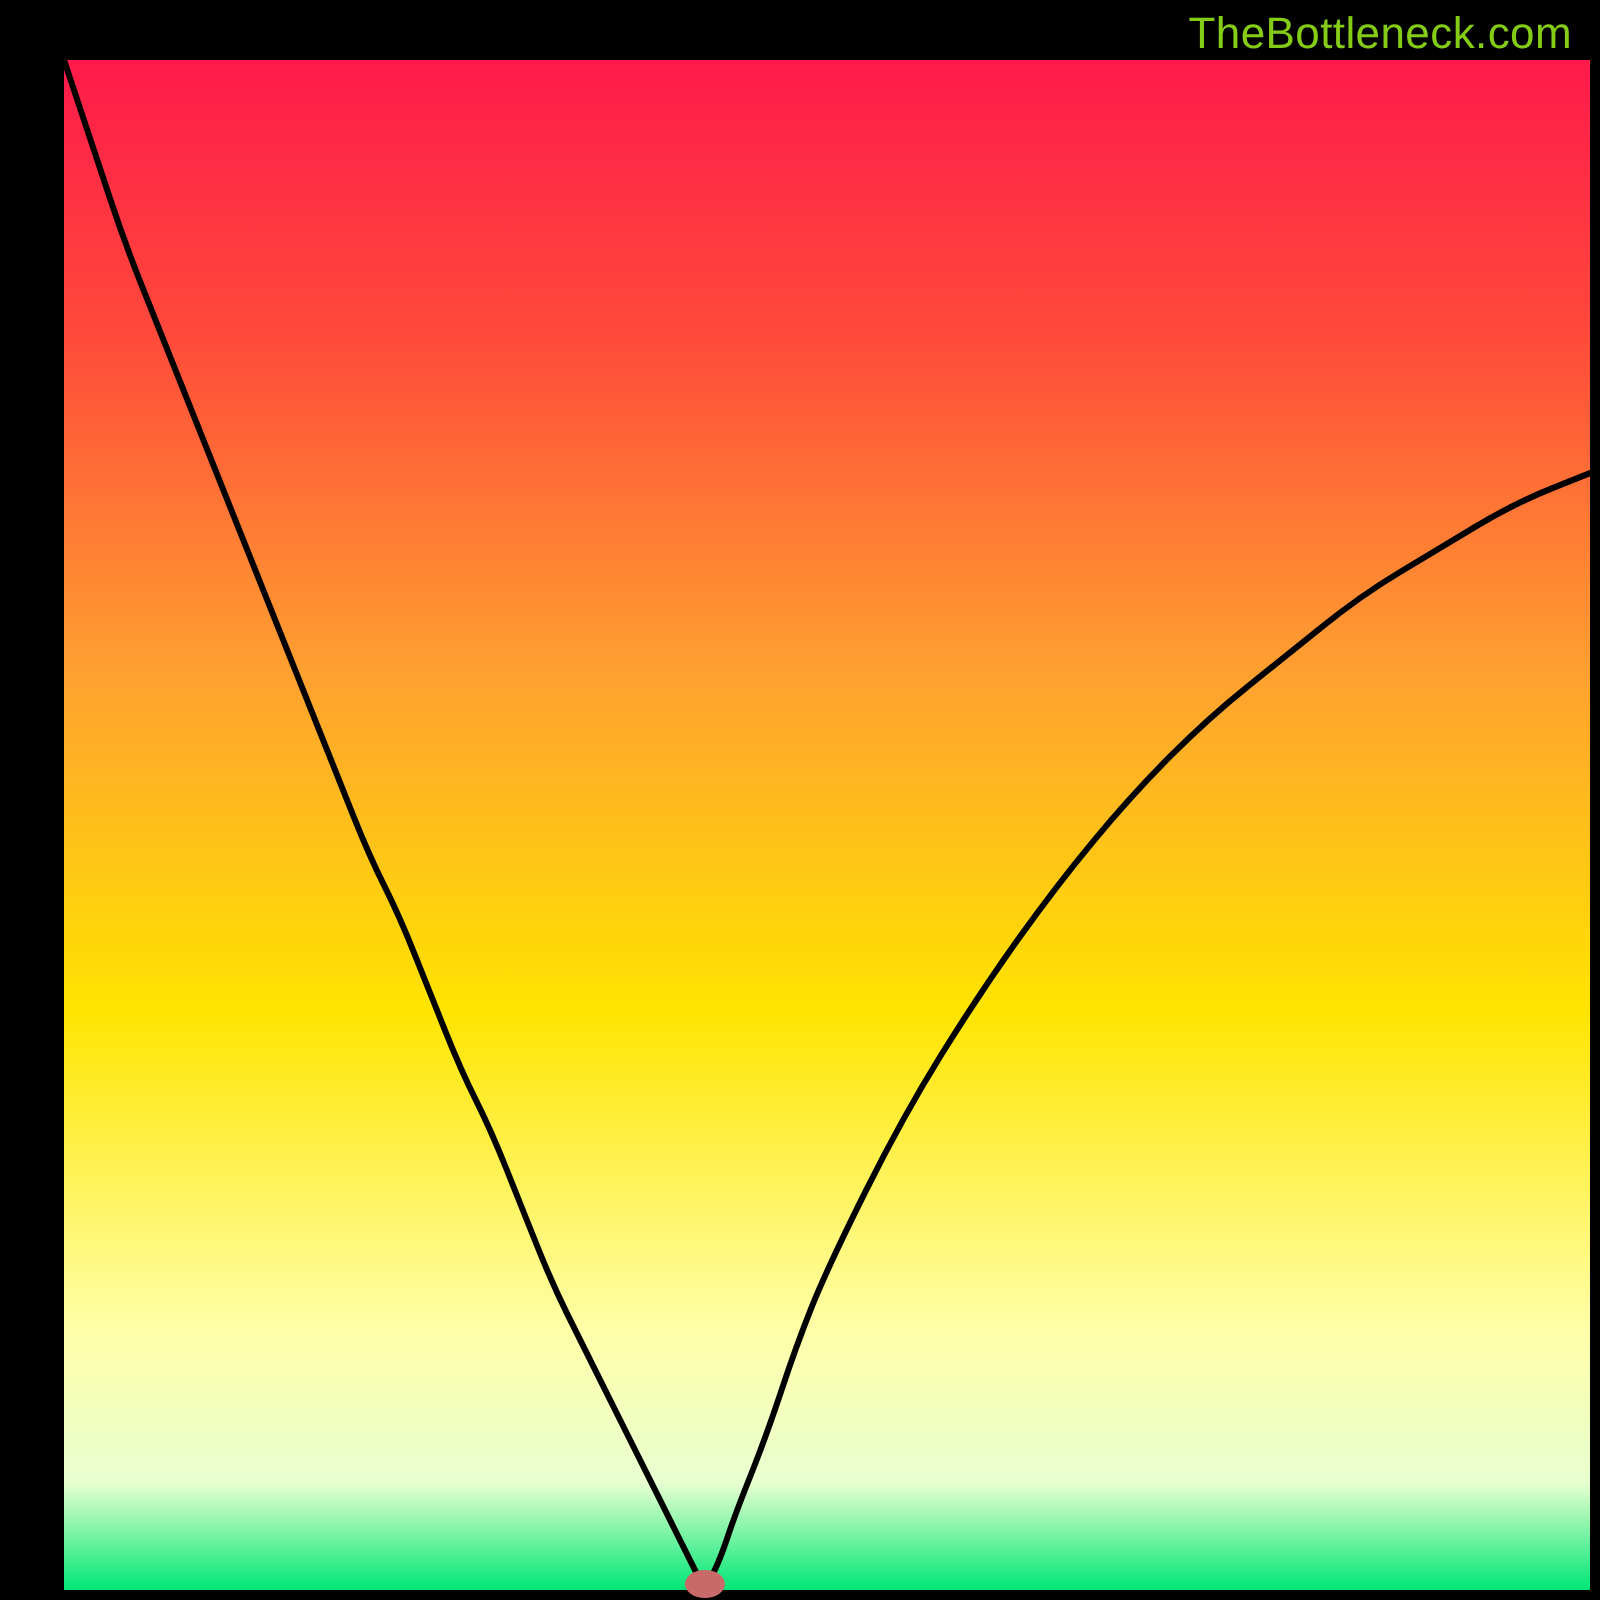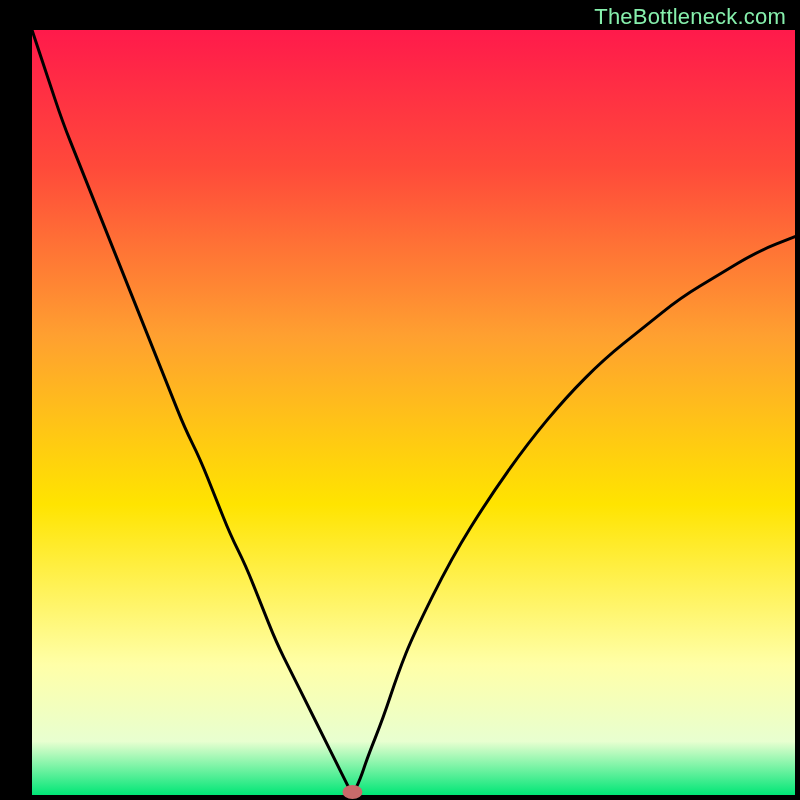--- a/index.html
+++ b/index.html
@@ -13,21 +13,21 @@
   }
   .chart-wrap {
     position: relative;
     width: 800px;
     height: 800px;
   }
   .watermark {
     position: absolute;
     top: 4px;
     right: 14px;
-    color: #86efac;
+    color: #84cc16;
     font-size: 22px;
     letter-spacing: 0.2px;
     z-index: 5;
     user-select: none;
   }
   svg {
     position: absolute;
     top: 0;
     left: 0;
   }

